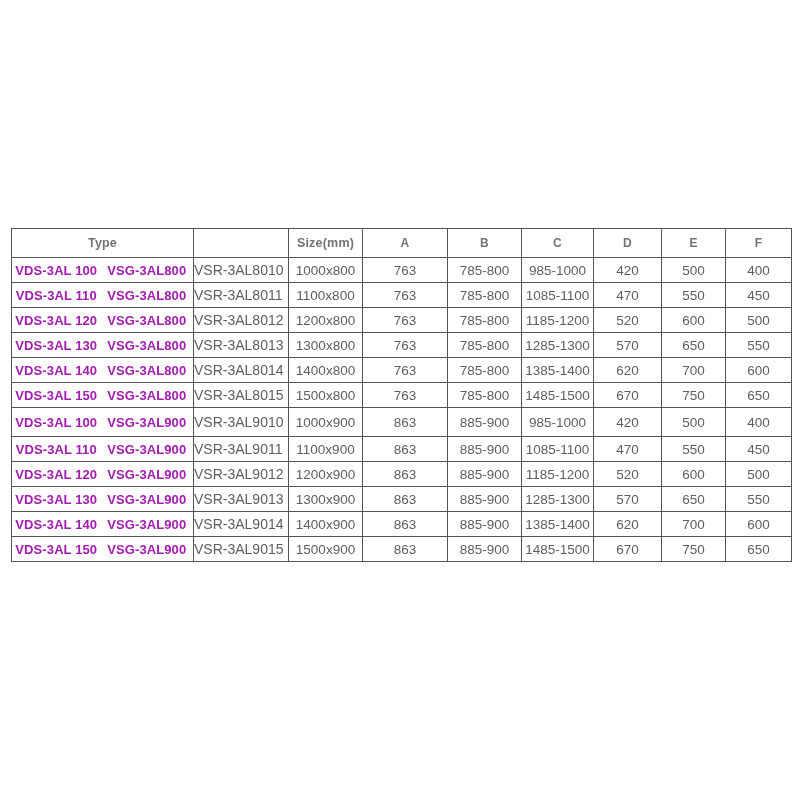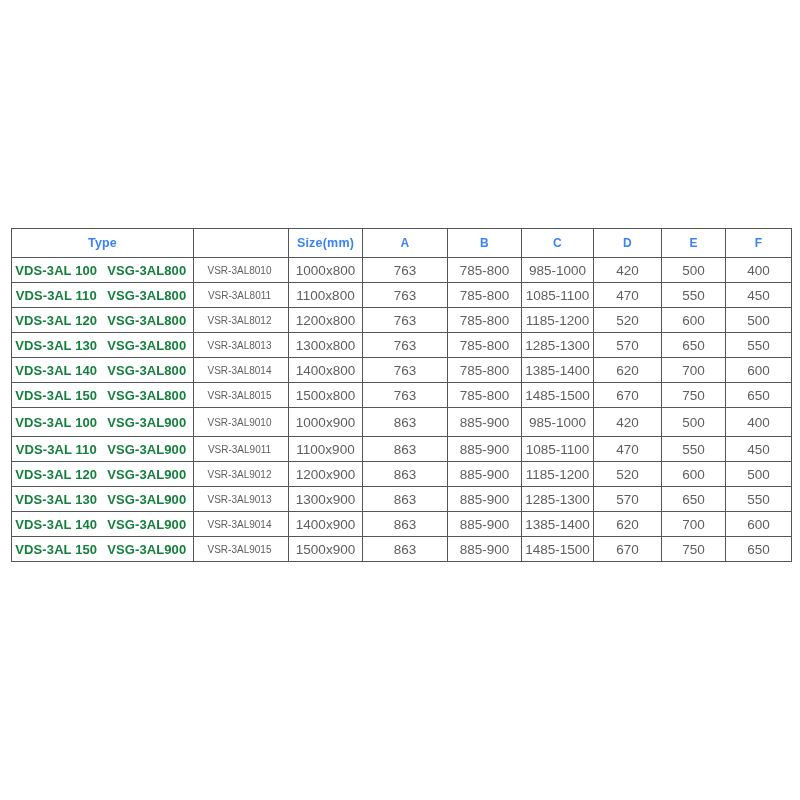--- a/index.html
+++ b/index.html
@@ -27,39 +27,39 @@
     overflow: hidden;
     white-space: nowrap;
     vertical-align: middle;
   }
   .spec thead tr { height: 29px; }
   .spec tbody tr { height: 25px; }
   .spec tbody tr:nth-child(7) { height: 29px; }
   .spec th {
     font-size: 12.5px;
     font-weight: bold;
-    color: #3b82f6;
+    color: #737373;
     text-align: center;
     letter-spacing: 0.2px;
   }
   th.h-dim { font-size: 12px; }
   td.c-type {
     font-size: 13px;
     font-weight: bold;
-    color: #15803d;
+    color: #a21caf;
     text-align: center;
     letter-spacing: 0.1px;
   }
   
   td.c-type-vds { border-right: none; }
   td.c-type-vsg { border-left: none; margin-left: 10px; }
   td.c-model {
-    font-size: 10px;
+    font-size: 14px;
     color: #5e5e5e;
-    text-align: center;
+    text-align: left;
     padding-right: 3px;
   }
   td.c-size, td.c-num {
     font-size: 13.5px;
     color: #5e5e5e;
     text-align: center;
   }
 </style>
 </head>
 <body>

